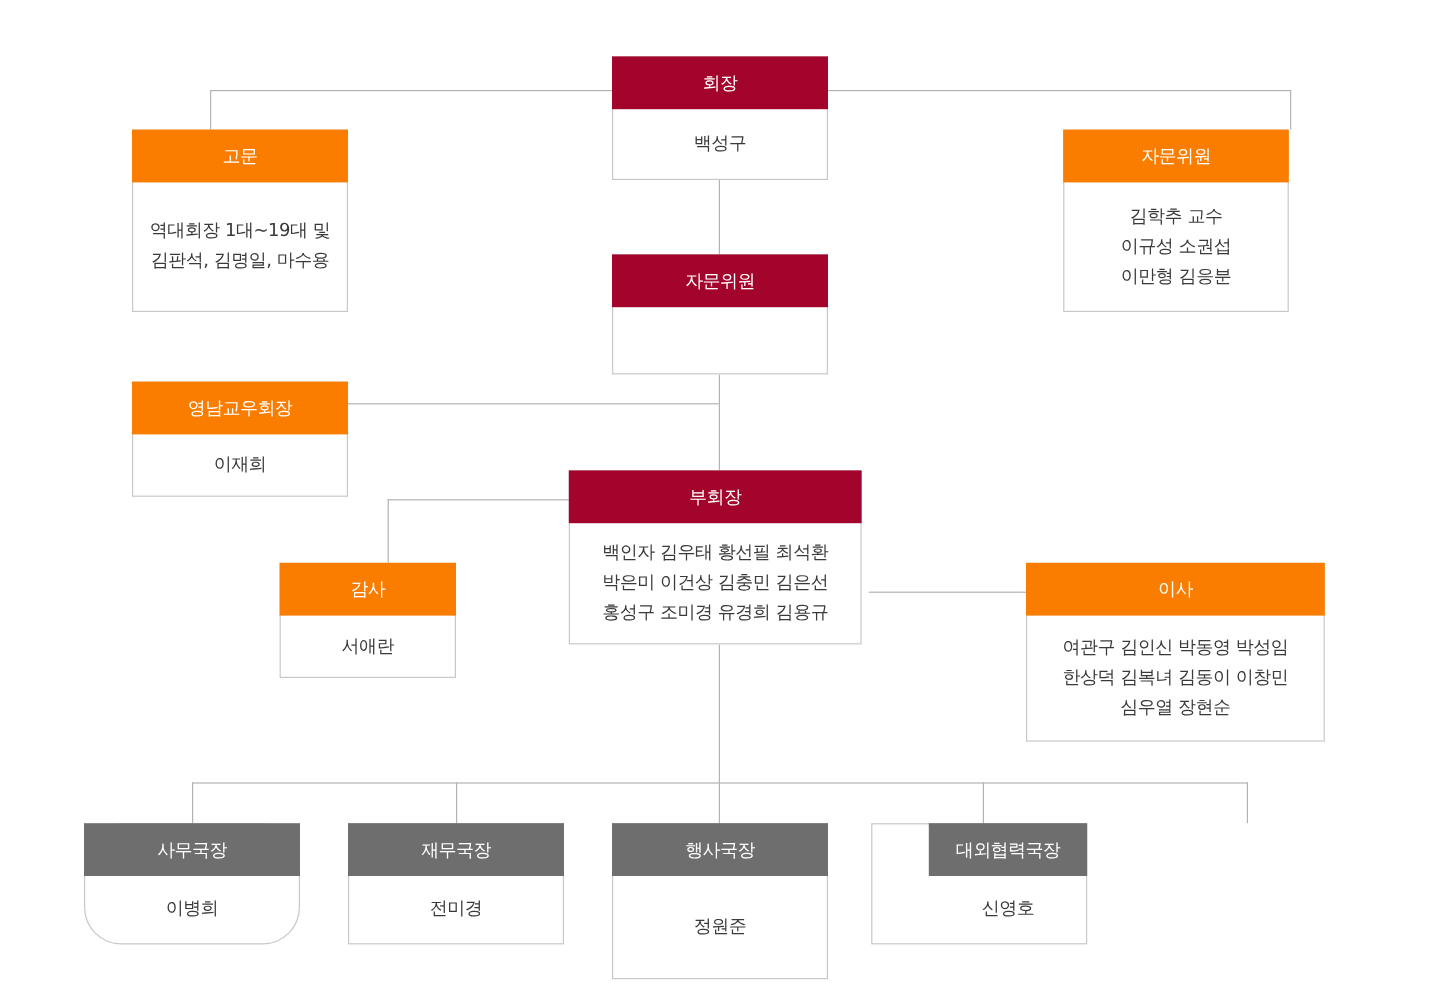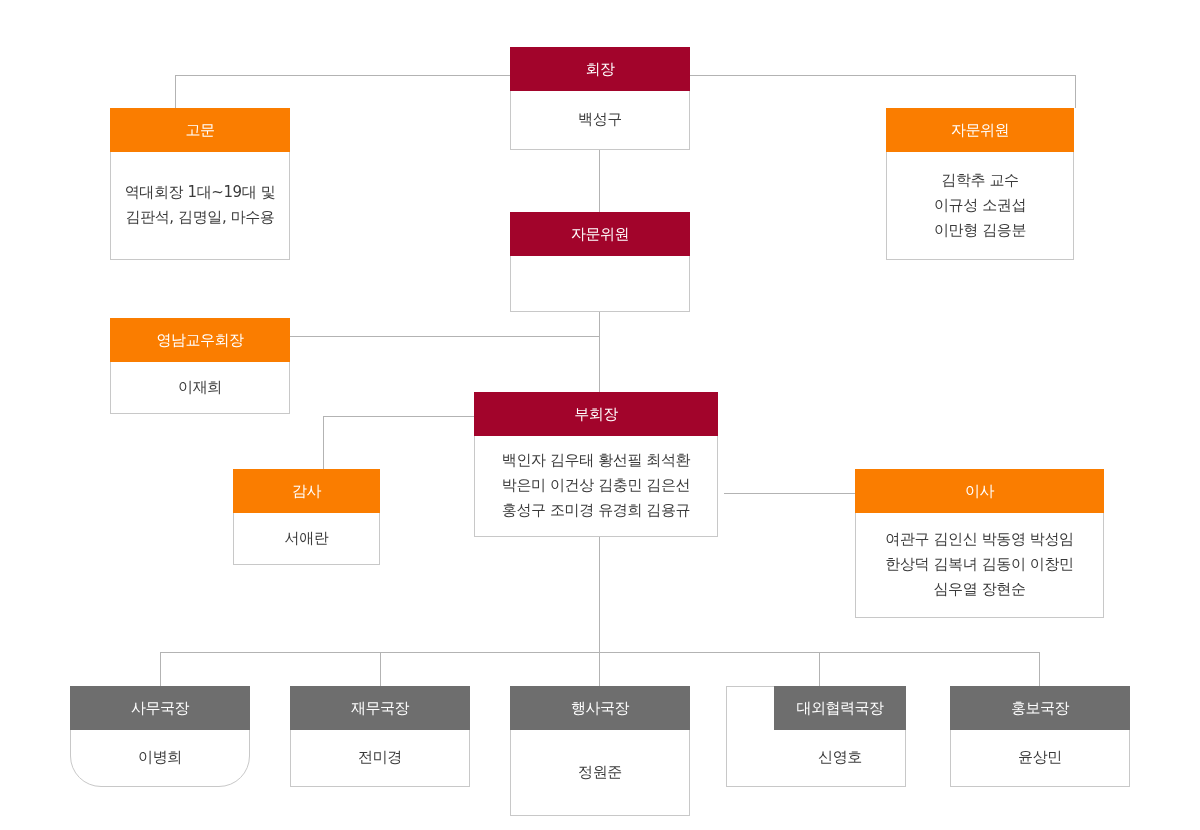--- a/index.html
+++ b/index.html
@@ -184,20 +184,14 @@
     </div>
   </div>
 
   <div class="node gray" style="left:726px; top:686px; width:180px; height:101px;padding-left:48px;">
     <div class="head">대외협력국장</div>
     <div class="body">
       <span class="ln">신영호</span>
     </div>
   </div>
 
-  <div class="node gray" style="left:950px; top:686px; width:180px; height:101px;">
-    <div class="head">홍보국장</div>
-    <div class="body">
-      <span class="ln">윤상민</span>
-    </div>
-  </div>
 
 </div>
 
 </body></html>

